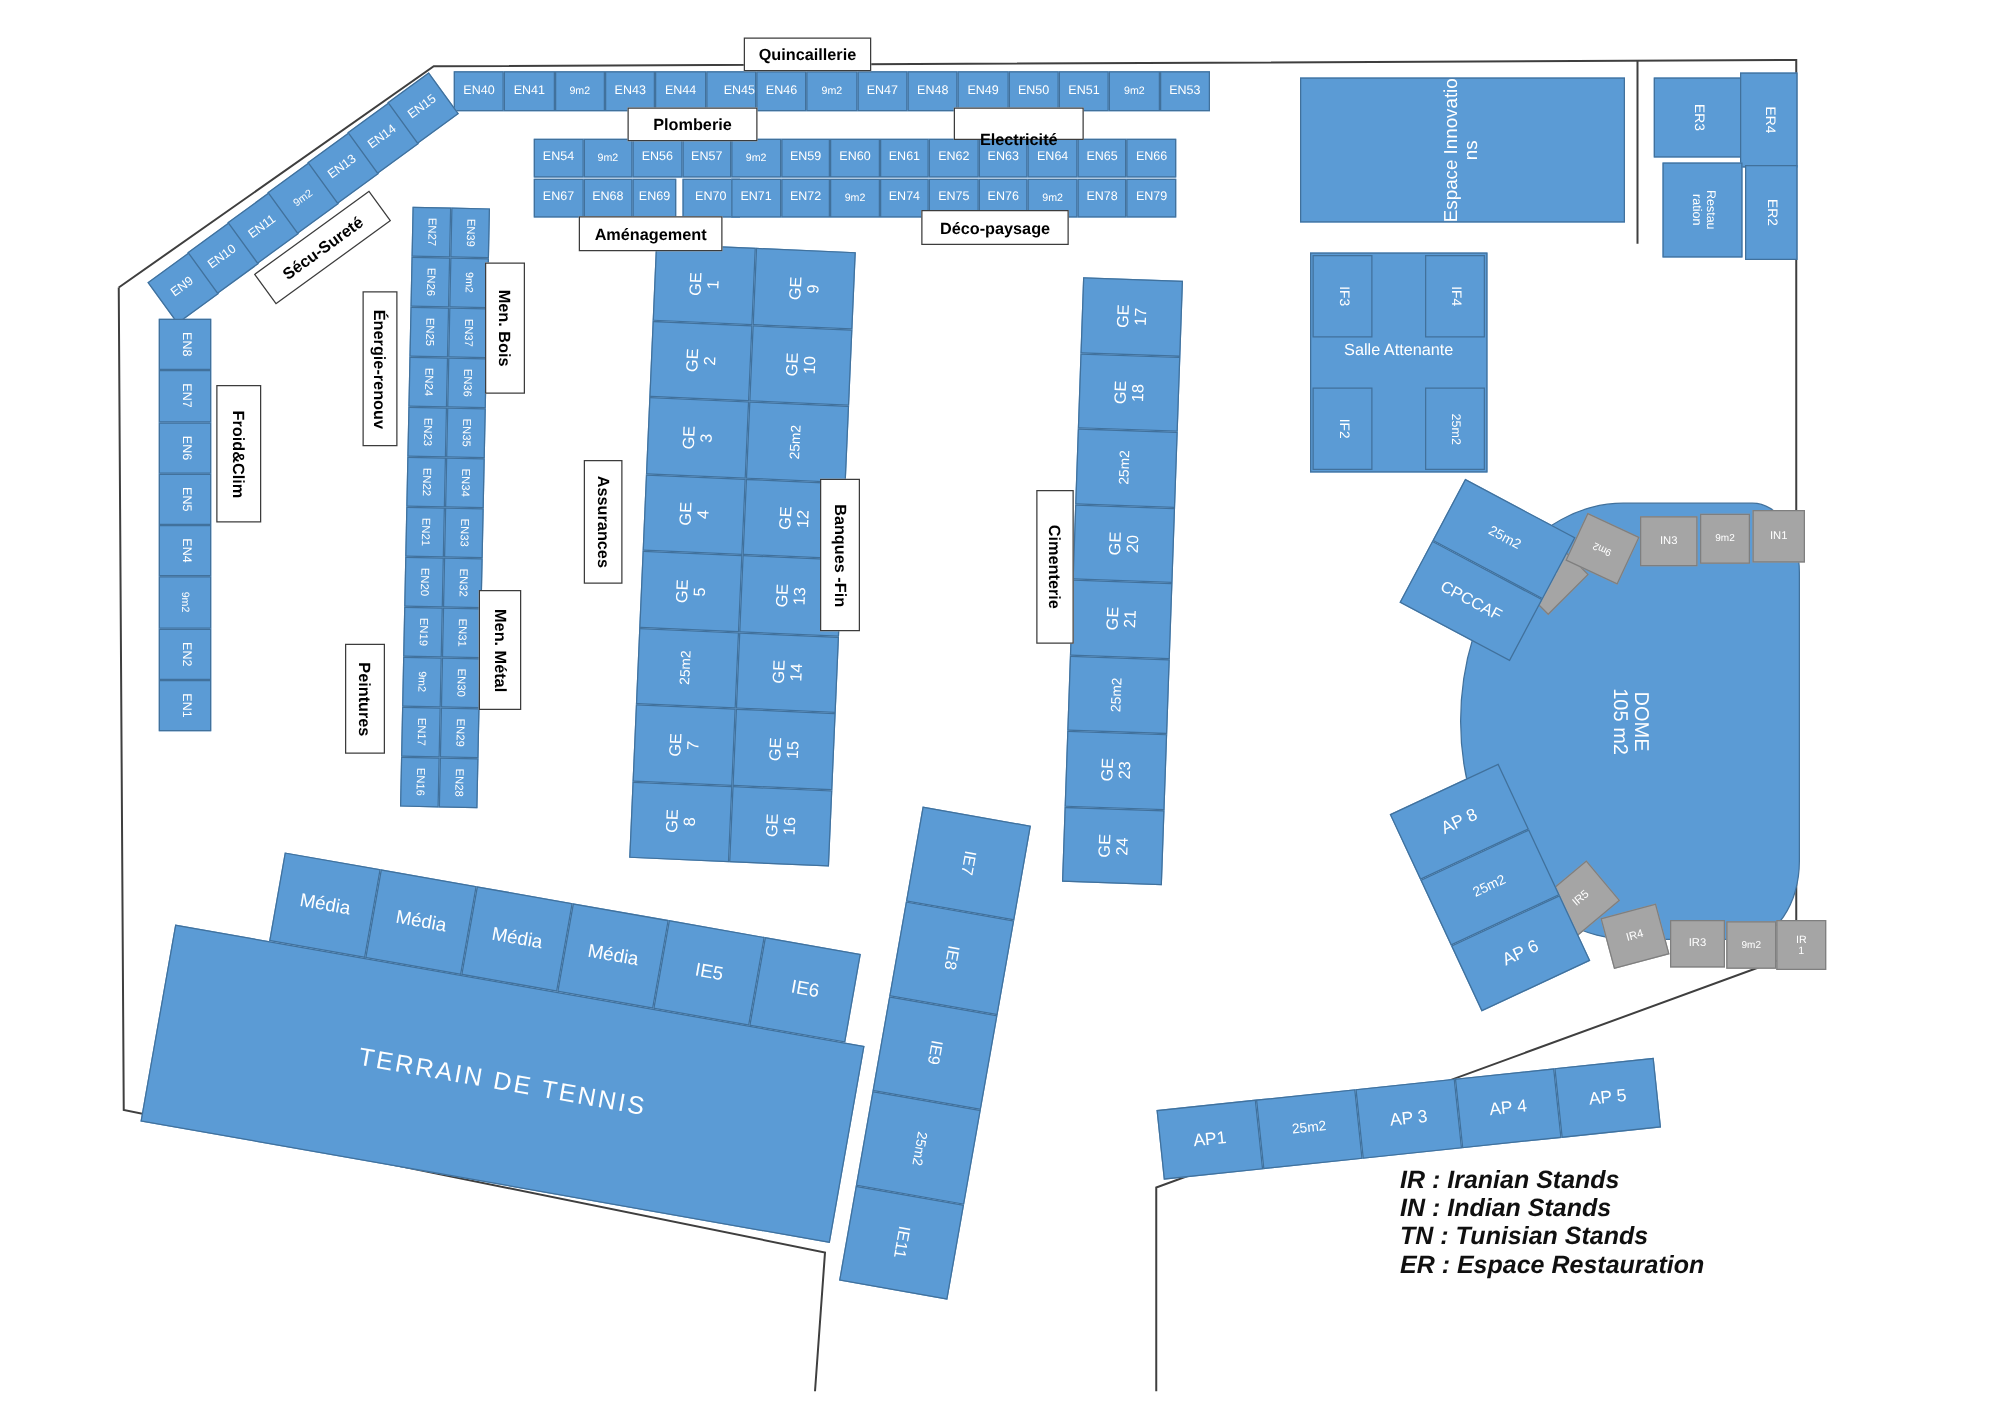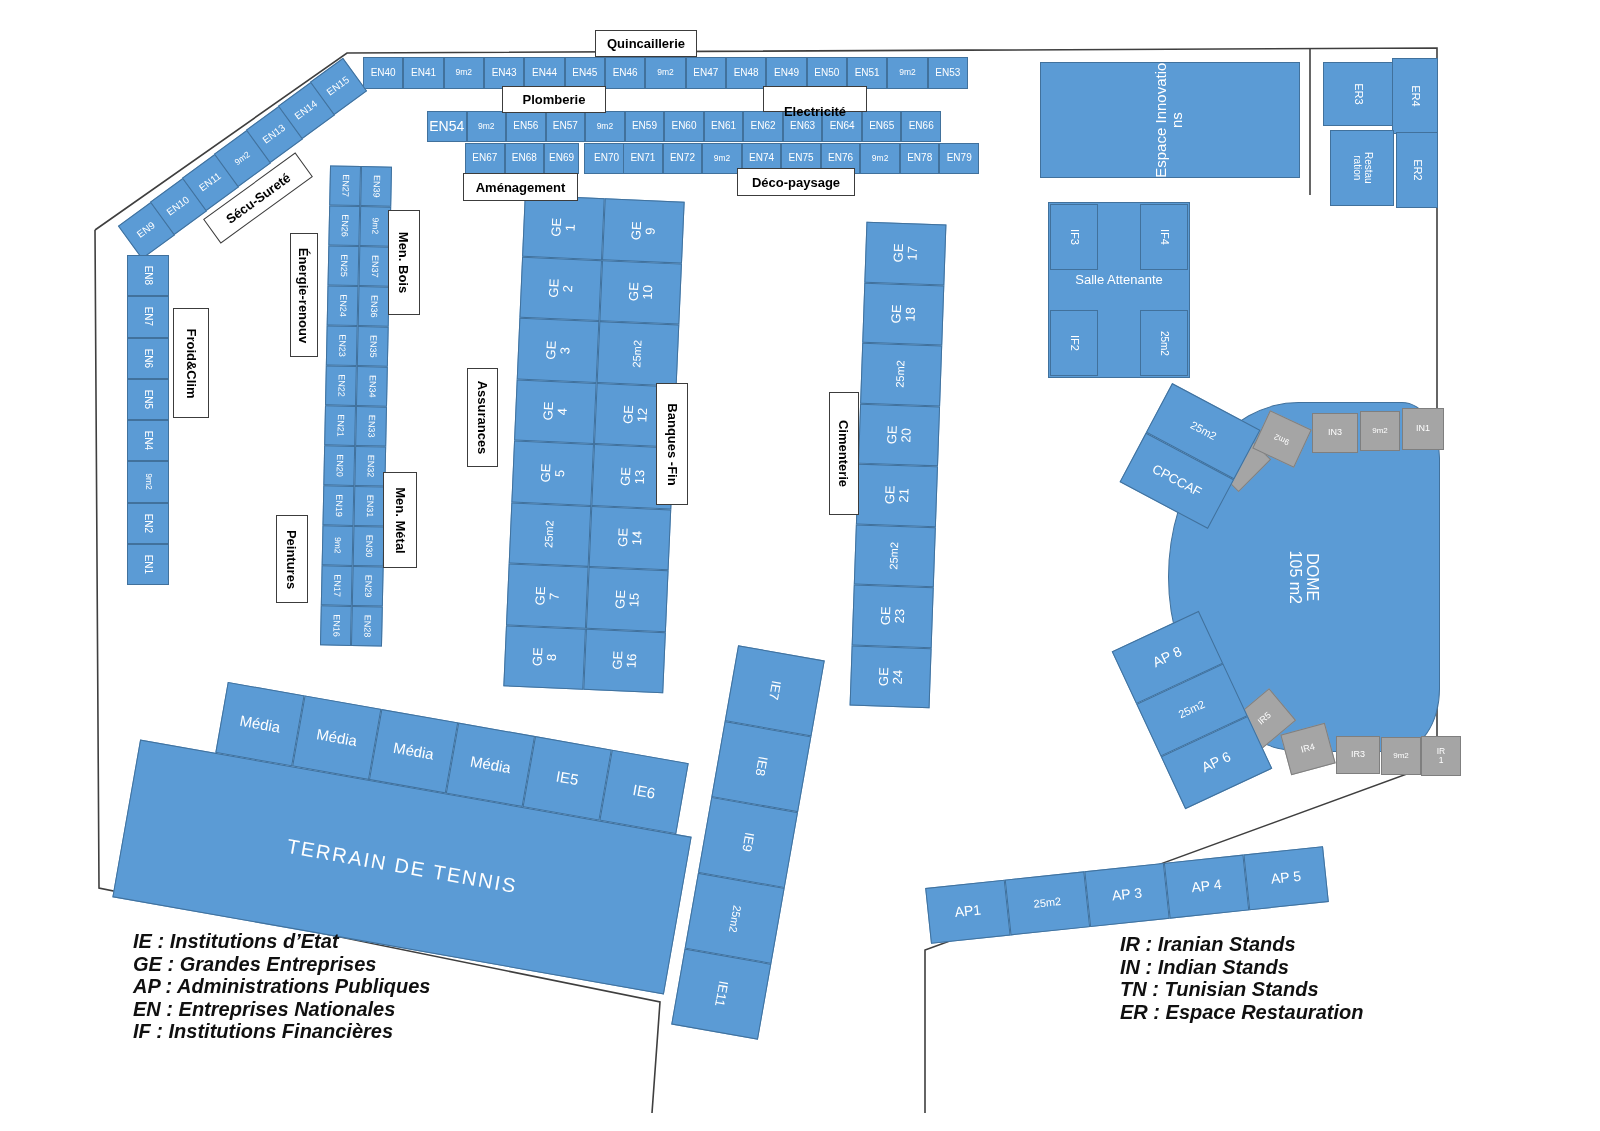--- a/index.html
+++ b/index.html
@@ -104,21 +104,21 @@
       </div>
       <div class="stand" style="left: 80.6667px; top: 0px; width: 40.3333px; height: 32px;">
         <span class="lbl" style="font-size: 8.5px;">9m2</span>
       </div>
       <div class="stand" style="left: 121px; top: 0px; width: 40.3333px; height: 32px;">
         <span class="lbl" style="font-size: 10px;">EN43</span>
       </div>
       <div class="stand" style="left: 161.333px; top: 0px; width: 40.3333px; height: 32px;">
         <span class="lbl" style="font-size: 10px;">EN44</span>
       </div>
-      <div class="stand" style="left: 201.667px; top: 0px; width: 40.3333px; height: 32px;">
+      <div class="stand" style="left: 201.667px; top: 0px; width: 40.3333px; height: 32px; justify-content: flex-end;">
         <span class="lbl" style="font-size: 10px;">EN45</span>
       </div>
       <div class="stand" style="left: 242px; top: 0px; width: 40.3333px; height: 32px;">
         <span class="lbl" style="font-size: 10px;">EN46</span>
       </div>
       <div class="stand" style="left: 282.333px; top: 0px; width: 40.3333px; height: 32px;">
         <span class="lbl" style="font-size: 8.5px;">9m2</span>
       </div>
       <div class="stand" style="left: 322.667px; top: 0px; width: 40.3333px; height: 32px;">
         <span class="lbl" style="font-size: 10px;">EN47</span>
@@ -137,21 +137,21 @@
       </div>
       <div class="stand" style="left: 524.333px; top: 0px; width: 40.3333px; height: 32px;">
         <span class="lbl" style="font-size: 8.5px;">9m2</span>
       </div>
       <div class="stand" style="left: 564.667px; top: 0px; width: 40.3333px; height: 32px;">
         <span class="lbl" style="font-size: 10px;">EN53</span>
       </div>
     </div>
     <div class="grp" style="left: 427px; top: 111px; width: 514px; height: 31px;">
       <div class="stand" style="left: 0px; top: 0px; width: 39.5385px; height: 31px;">
-        <span class="lbl" style="font-size: 14px;">EN54</span>
+        <span class="lbl" style="font-size: 10px;">EN54</span>
       </div>
       <div class="stand" style="left: 39.5385px; top: 0px; width: 39.5385px; height: 31px;">
         <span class="lbl" style="font-size: 8.5px;">9m2</span>
       </div>
       <div class="stand" style="left: 79.0769px; top: 0px; width: 39.5385px; height: 31px;">
         <span class="lbl" style="font-size: 10px;">EN56</span>
       </div>
       <div class="stand" style="left: 118.615px; top: 0px; width: 39.5385px; height: 31px;">
         <span class="lbl" style="font-size: 10px;">EN57</span>
       </div>
@@ -176,21 +176,21 @@
       <div class="stand" style="left: 395.385px; top: 0px; width: 39.5385px; height: 31px;">
         <span class="lbl" style="font-size: 10px;">EN64</span>
       </div>
       <div class="stand" style="left: 434.923px; top: 0px; width: 39.5385px; height: 31px;">
         <span class="lbl" style="font-size: 10px;">EN65</span>
       </div>
       <div class="stand" style="left: 474.462px; top: 0px; width: 39.5385px; height: 31px;">
         <span class="lbl" style="font-size: 10px;">EN66</span>
       </div>
     </div>
-    <div class="grp" style="left: 427px; top: 143px; width: 514px; height: 31px; margin-left: 38px;">
+    <div class="grp" style="left: 427px; top: 143px; width: 514px; height: 31px;">
       <div class="stand" style="left: 0px; top: 0px; width: 39.5385px; height: 31px;">
         <span class="lbl" style="font-size: 10px;">EN67</span>
       </div>
       <div class="stand" style="left: 39.5385px; top: 0px; width: 39.5385px; height: 31px;">
         <span class="lbl" style="font-size: 10px;">EN68</span>
       </div>
       <div class="stand" style="left: 79.0769px; top: 0px; width: 35px; height: 31px;">
         <span class="lbl" style="font-size: 10px;">EN69</span>
       </div>
       <div class="stand" style="left: 118.615px; top: 0px; width: 46px; height: 31px;">
@@ -550,26 +550,19 @@
     <div class="white-label" style="left: 467px; top: 368px; width: 31px; height: 99px;">
       <span class="lbl" style="font-size: 13px; transform: rotate(90deg);">Assurances</span>
     </div>
     <div class="white-label" style="left: 656px; top: 383px; width: 32px; height: 122px;">
       <span class="lbl" style="font-size: 13px; transform: rotate(90deg);">Banques -Fin</span>
     </div>
     <div class="white-label" style="left: 829px; top: 392px; width: 30px; height: 123px;">
       <span class="lbl" style="font-size: 13px; transform: rotate(90deg);">Cimenterie</span>
     </div>
     <div class="free-text" style="left: 1048px; top: 272px; width: 142px; font-size: 13px;">Salle Attenante</div>
-    <div class="legend" style="left: 133px; top: 930px; font-size: 20px;">
-      <div>IE : Institutions d’Etat</div>
-      <div>GE : Grandes Entreprises</div>
-      <div>AP : Administrations Publiques</div>
-      <div>EN : Entreprises Nationales</div>
-      <div>IF : Institutions Financières</div>
-    </div>
     <div class="legend" style="left: 1120px; top: 933px; font-size: 20px;">
       <div>IR : Iranian Stands</div>
       <div>IN : Indian Stands</div>
       <div>TN : Tunisian Stands</div>
       <div>ER : Espace Restauration</div>
     </div>
   </div>
 
 </body></html>

